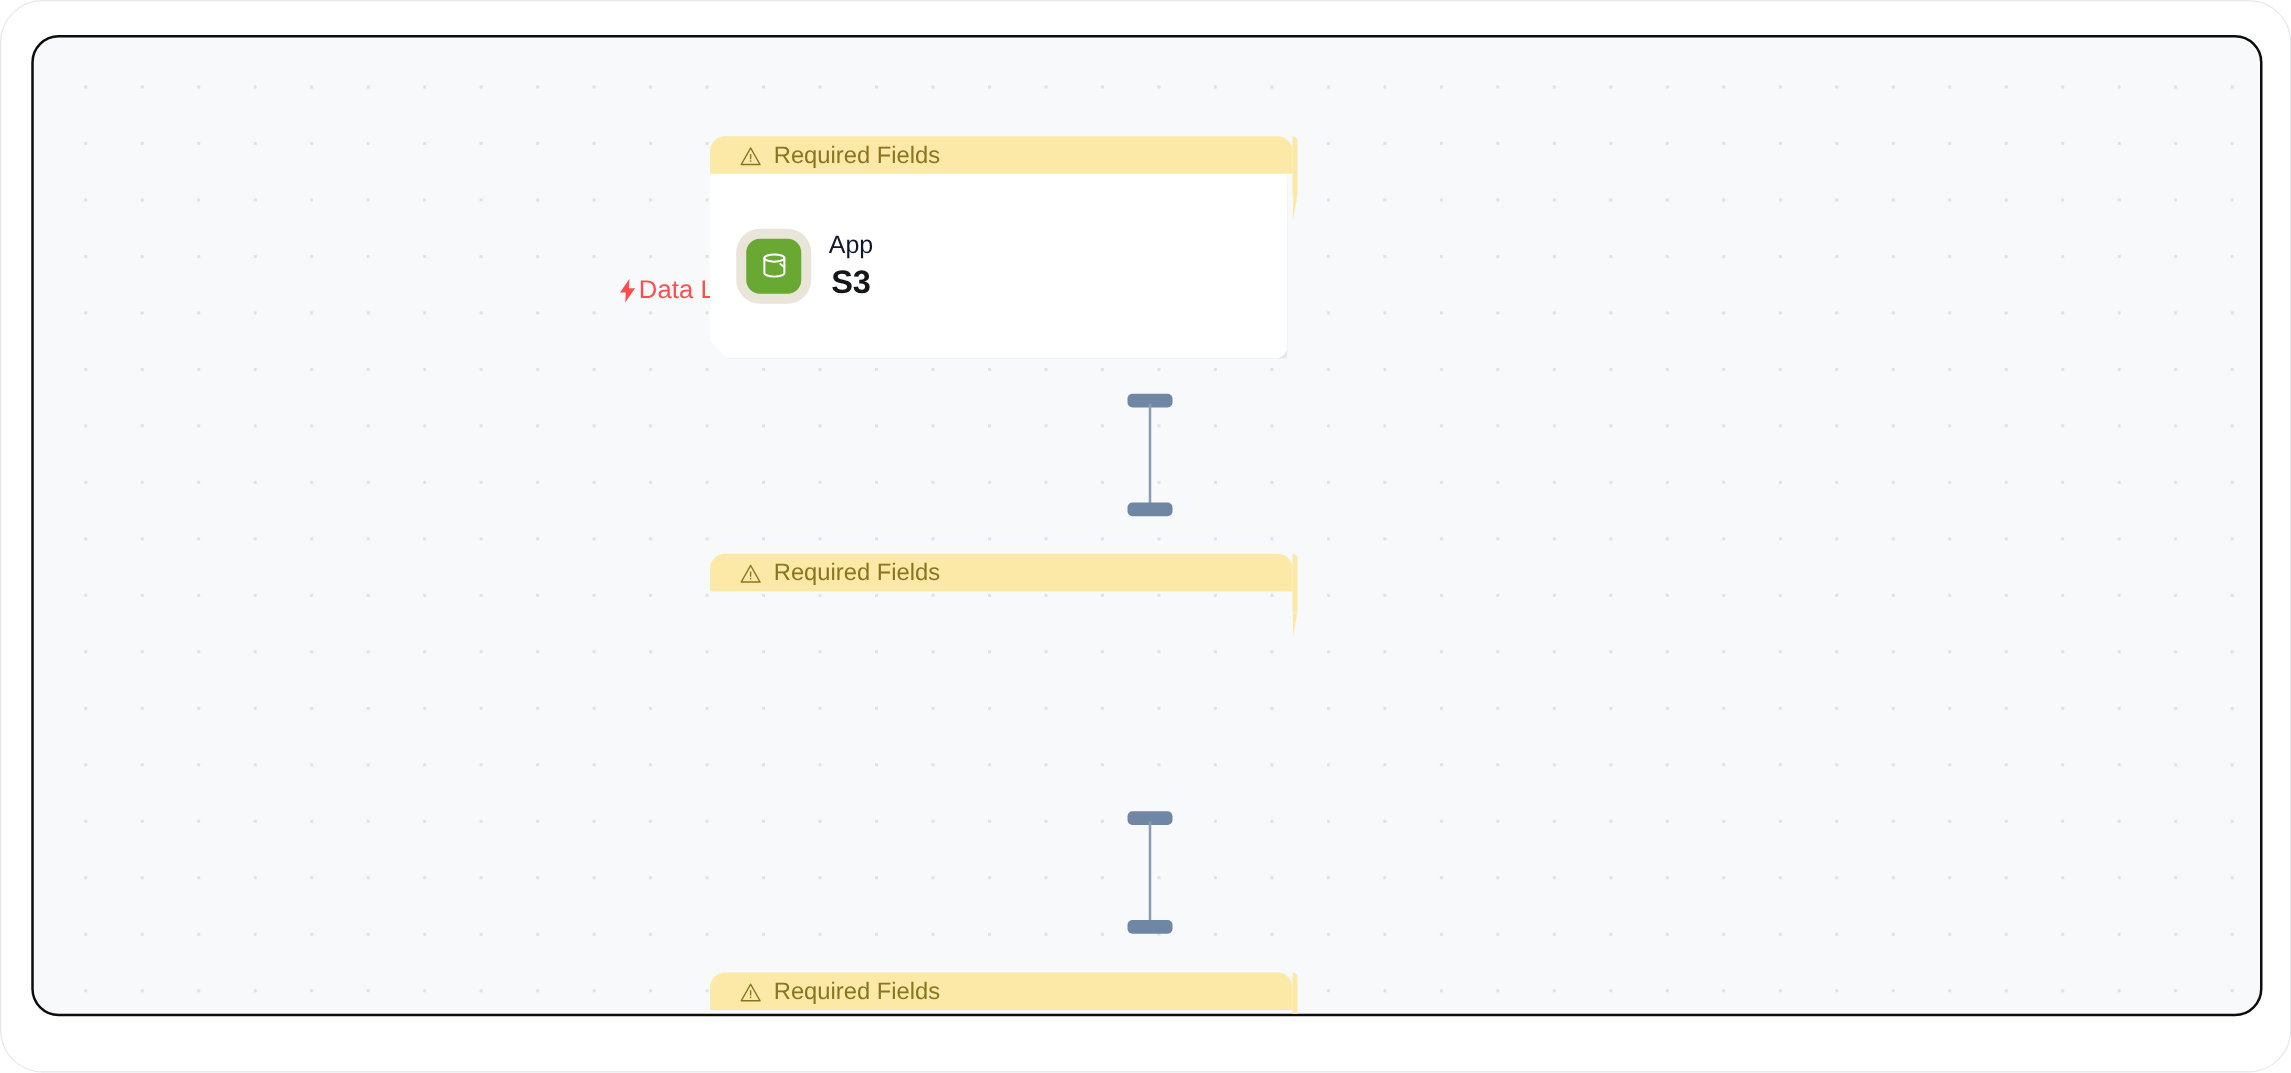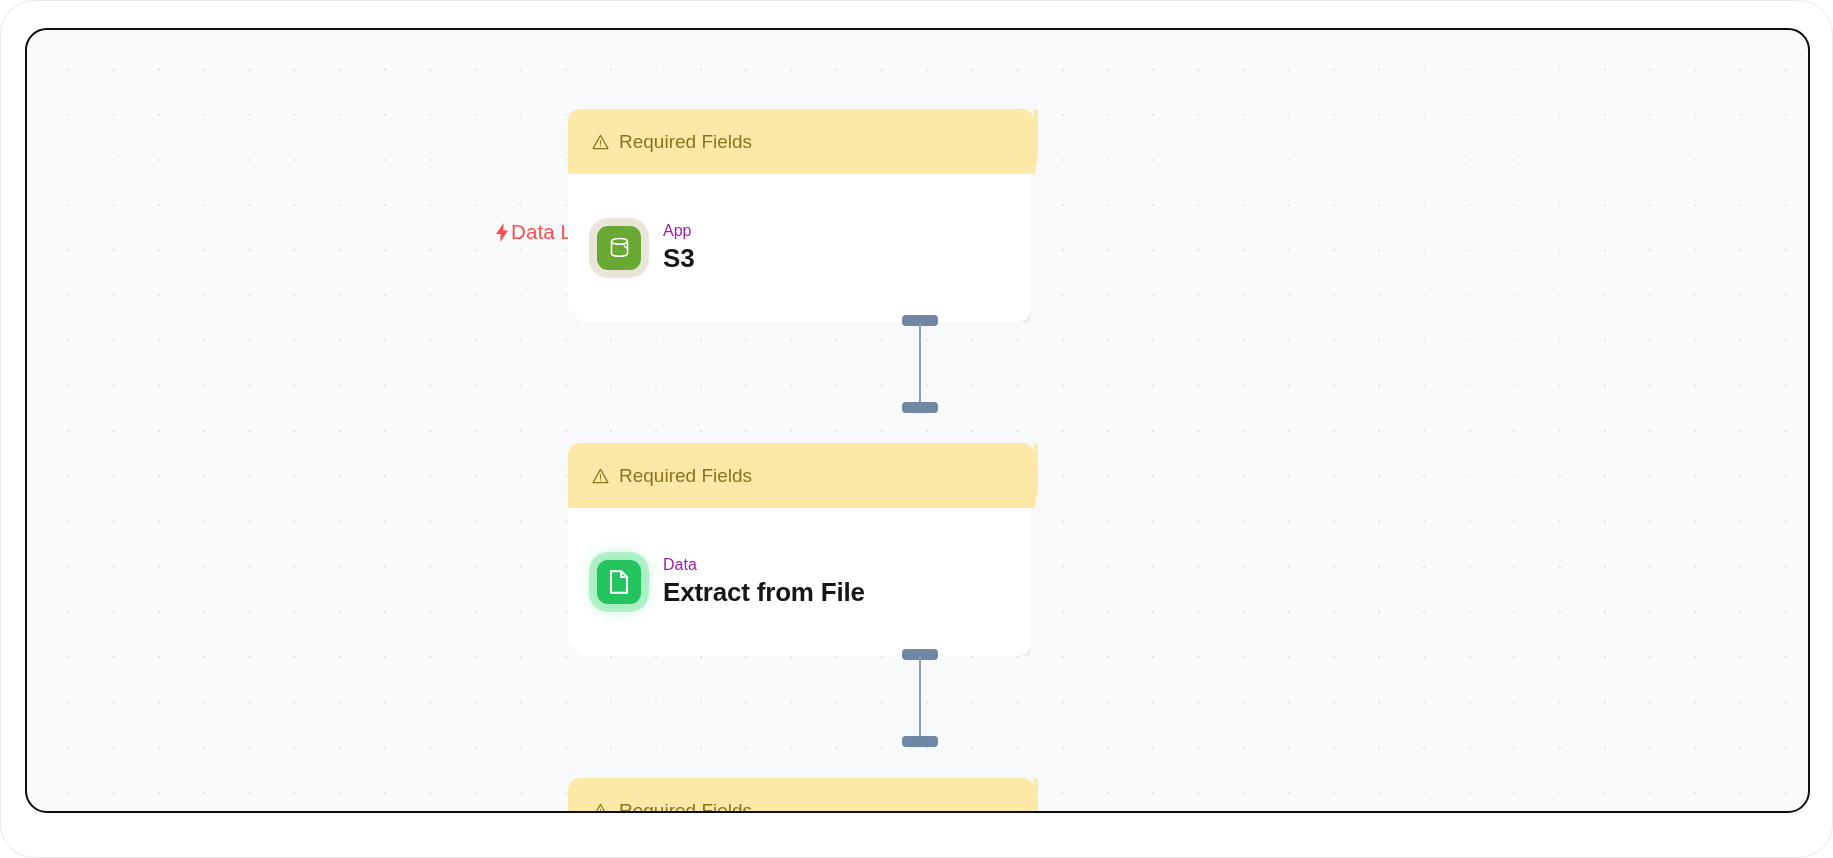--- a/index.html
+++ b/index.html
@@ -68,21 +68,21 @@
   #data-loader-badge svg { display: block; }
 
   
   .flow-node {
     position: absolute;
     width: 466px;
   }
 
   .node-banner {
     position: relative;
-    height: 65px;
+    height: 30px;
     background: #fce9a8;
     border-radius: 12px 12px 0 0;
     display: flex;
     align-items: center;
     padding-left: 24px;
     gap: 10px;
     color: #8a7420;
     font-size: 19px;
     z-index: 1;
   }
@@ -150,22 +150,22 @@
     box-shadow: 0 0 0 8px rgba(216, 208, 186, .55);
   }
   .node-icon.file {
     background: #23c45e;
     box-shadow: 0 0 0 8px rgba(90, 224, 140, .40),
                 0 0 16px 6px rgba(90, 224, 140, .30);
   }
 
   .node-text { display: flex; flex-direction: column; gap: 6px; }
   .node-kind {
-    font-size: 16px;
-    color: #a21caf;
+    font-size: 20px;
+    color: #0f172a;
     line-height: 1;
   }
   .node-title {
     font-size: 26px;
     font-weight: bold;
     color: #141619;
     line-height: 1.05;
     letter-spacing: -.2px;
     text-align: center;
   }
@@ -247,32 +247,20 @@
           <svg width="17" height="16" viewBox="0 0 17 16">
             <path d="M8.5 1.4 16 14.6H1L8.5 1.4z" fill="none" stroke="#8a7420" stroke-width="1.2" stroke-linejoin="round"></path>
             <rect x="7.95" y="6.2" width="1.1" height="4.2" fill="#8a7420"></rect>
             <rect x="7.95" y="11.3" width="1.1" height="1.2" fill="#8a7420"></rect>
           </svg>
         </span>
         <span class="banner-label">Required Fields</span>
         <span class="banner-notch"></span>
         <span class="banner-tail"></span>
       </div>
-      <div class="node-body">
-        <div class="node-icon file">
-          <svg width="24" height="26" viewBox="0 0 24 26">
-            <path d="M4 2.2h10.2L20 8v15.8H4V2.2z" fill="none" stroke="#ffffff" stroke-width="2.1" stroke-linejoin="round"></path>
-            <path d="M14.2 2.2V8H20" fill="none" stroke="#ffffff" stroke-width="2.1" stroke-linejoin="round"></path>
-          </svg>
-        </div>
-        <div class="node-text">
-          <span class="node-kind">Data</span>
-          <span class="node-title">Extract from File</span>
-        </div>
-      </div>
     </div>
 
     <div class="connector" style="left:873px; top:619px; width:40px; height:98px;">
       <span class="conn-handle" style="top:0;"></span>
       <span class="conn-line" style="top:8px; height:82px;"></span>
       <span class="conn-handle" style="top:87px;"></span>
     </div>
 
     <div class="flow-node" style="left:541px; top:748px;">
       <div class="node-banner">

